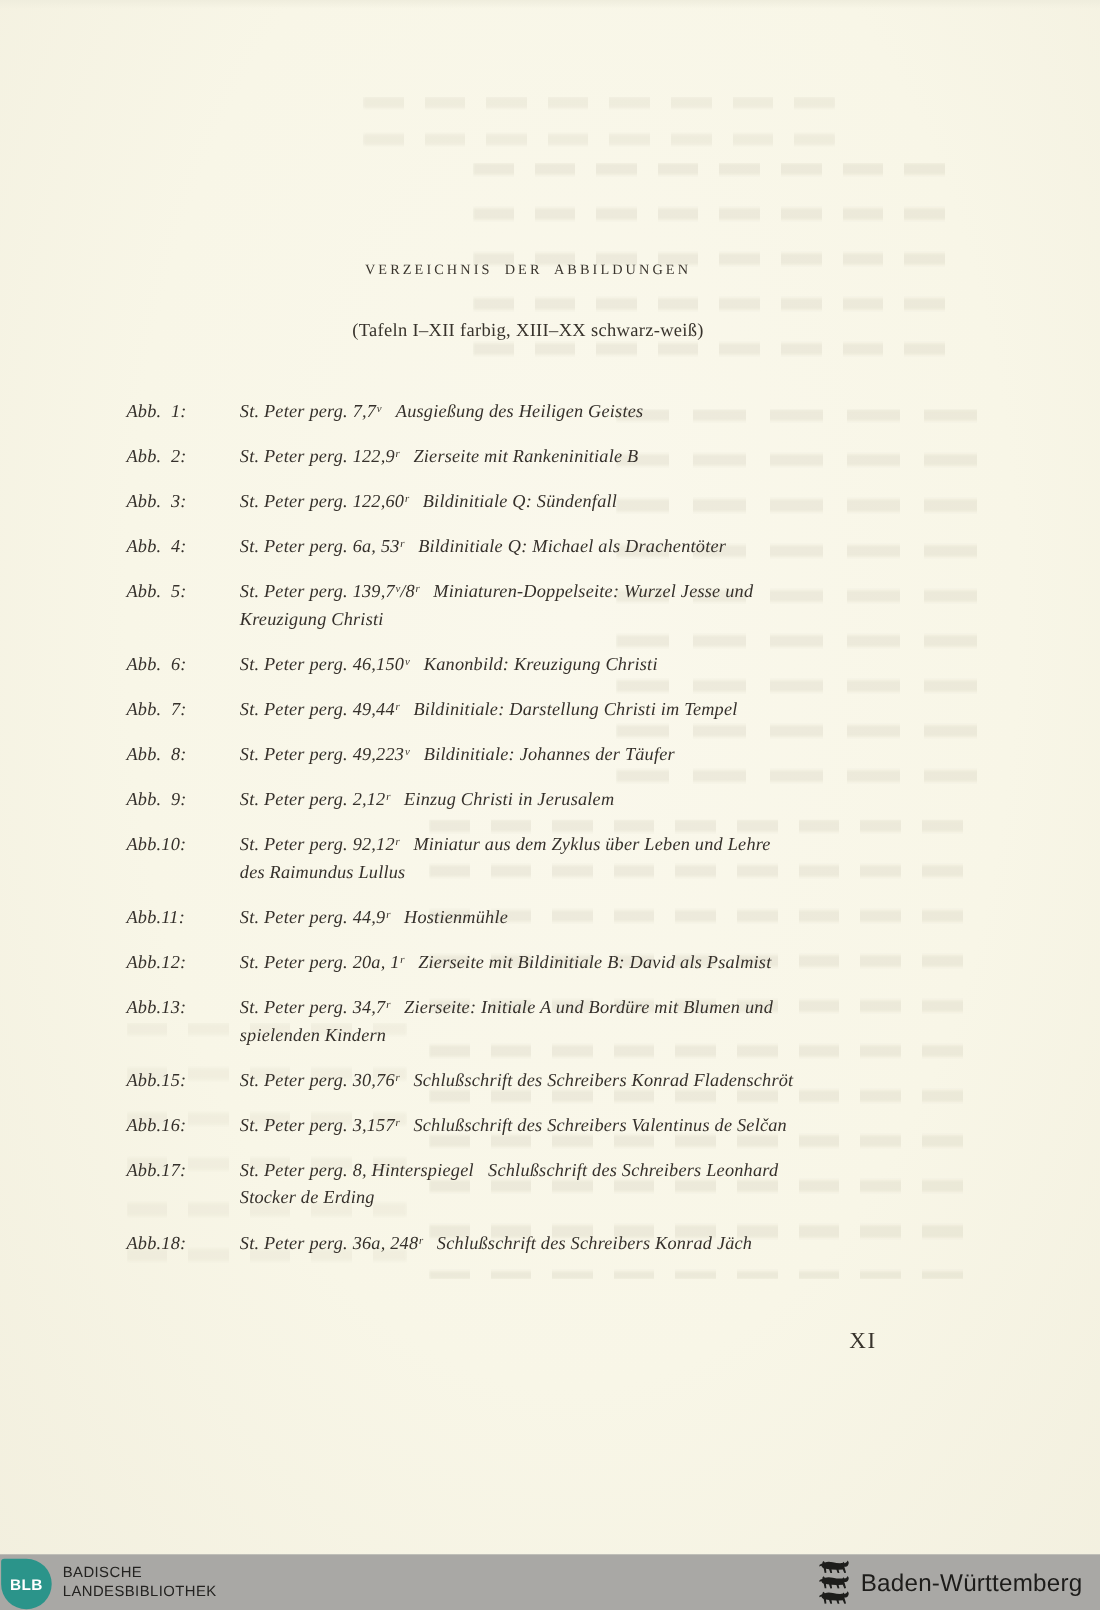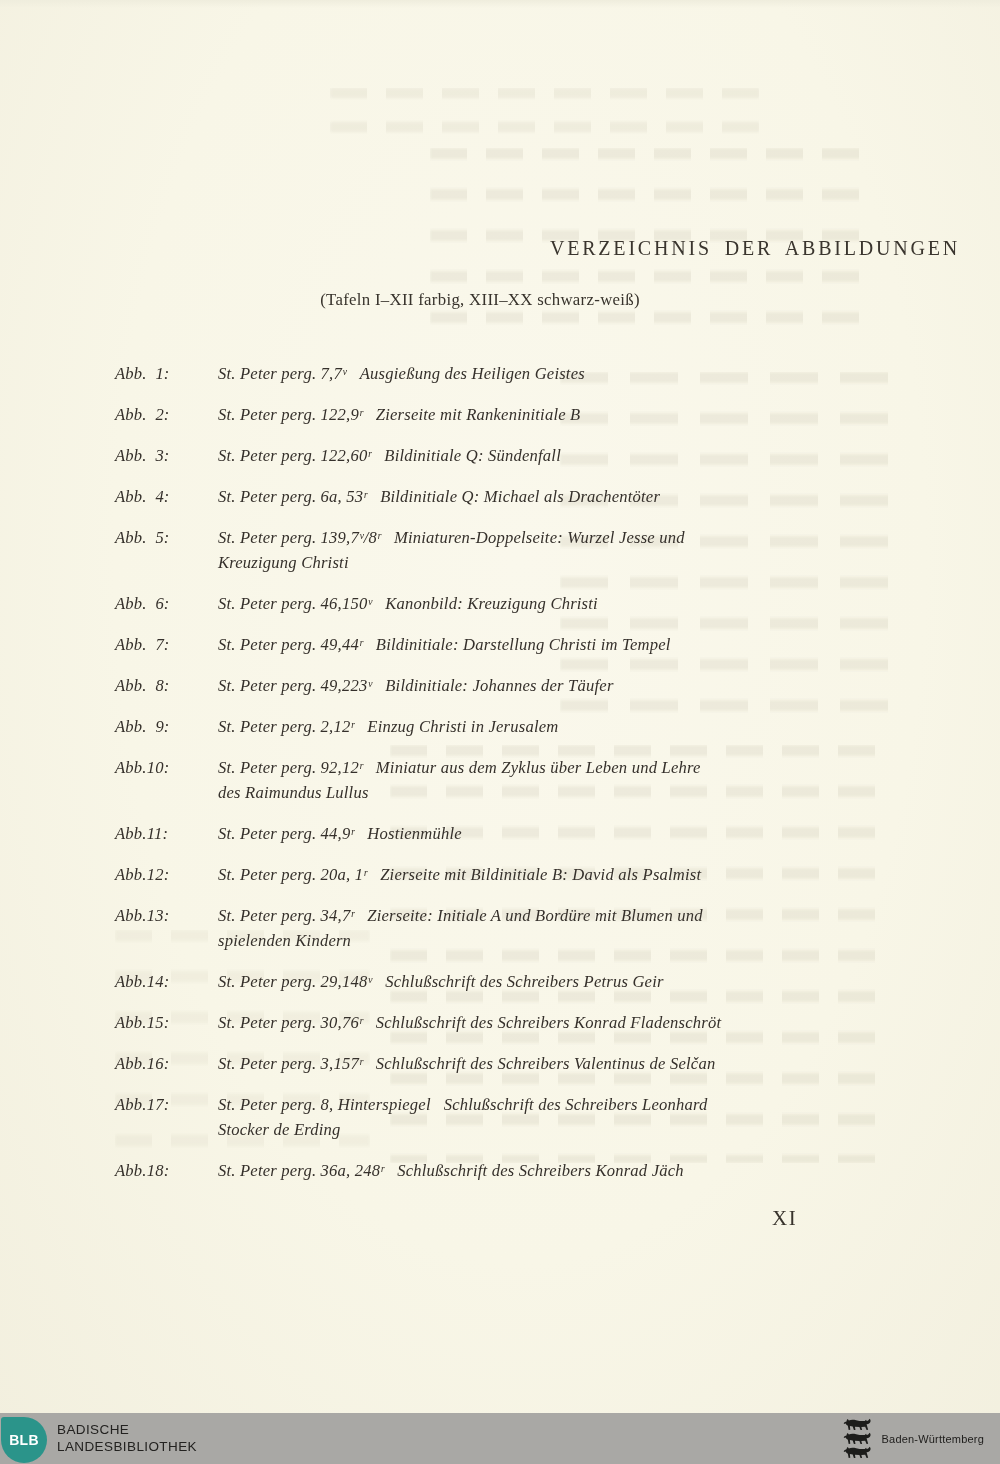--- a/index.html
+++ b/index.html
@@ -20,22 +20,22 @@
   .ghost{position:absolute;pointer-events:none;filter:blur(1.6px);opacity:.85;
     background:repeating-linear-gradient(180deg, rgba(151,147,116,.15) 0 11px, transparent 11px 41px);
     -webkit-mask:repeating-linear-gradient(90deg,#000 0 37px,transparent 37px 56px);
             mask:repeating-linear-gradient(90deg,#000 0 37px,transparent 37px 56px);}
   .ghost.g0{background:repeating-linear-gradient(180deg, rgba(151,147,116,.12) 0 10px, transparent 10px 34px);}
   .ghost.g2{-webkit-mask:repeating-linear-gradient(90deg,#000 0 48px,transparent 48px 70px);
                     mask:repeating-linear-gradient(90deg,#000 0 48px,transparent 48px 70px);}
   .ghost.g4{opacity:.5;}
 
   
-  .title{position:absolute;top:237px;left:0;width:960px;text-align:right;
-         font-size:20px;letter-spacing:2.8px;word-spacing:5px;color:#3a352e;}
+  .title{position:absolute;top:237px;left:0;width:960px;text-align:center;
+         font-size:13px;letter-spacing:2.8px;word-spacing:5px;color:#3a352e;}
   .subtitle{position:absolute;top:290px;left:0;width:960px;text-align:center;
             font-size:16.8px;letter-spacing:.3px;color:#38332c;}
 
   
   .fig-list{position:absolute;top:361px;left:115px;width:748px;
             font-size:16.6px;line-height:25px;color:#35302b;letter-spacing:.2px;font-style:italic;}
   .fig-row{display:flex;margin-bottom:16px;}
   .fig-label{flex:none;width:103px;white-space:pre;}
   .fig-text{white-space:pre-line;}
   .fig-desc{margin-left:13px;margin-top:16px;}
@@ -50,21 +50,21 @@
              background:var(--teal,#2b948a);border-radius:3px 50% 50% 50%;
              color:#ffffff;font-family:"Liberation Sans",sans-serif;font-weight:bold;
              font-size:14px;line-height:46px;text-align:center;letter-spacing:.3px;}
   .lib-name{position:absolute;left:57px;top:8px;
             font-family:"Liberation Sans",sans-serif;font-weight:normal;
             font-size:13.5px;line-height:17px;color:var(--footer-text,#232220);letter-spacing:.4px;}
   .state-group{position:absolute;right:16px;top:0;height:51px;display:flex;align-items:center;gap:9px;}
   .crest{display:block;}
   .crest path{fill:#1d1d1b;}
   .state-name{font-family:"Liberation Sans",sans-serif;font-weight:500;
-              font-size:11px;color:#1d1c1a;letter-spacing:.2px;}
+              font-size:22px;color:#1d1c1a;letter-spacing:.2px;}
 </style>
 </head>
 <body>
 
 <div class="page">
 
   <div class="ghost g0" style="left:330px;top:88px;width:430px;height:60px;"></div>
   <div class="ghost g1" style="left:430px;top:148px;width:440px;height:190px;"></div>
   <div class="ghost g2" style="left:560px;top:372px;width:330px;height:348px;"></div>
   <div class="ghost g3" style="left:390px;top:745px;width:490px;height:418px;"></div>
@@ -135,24 +135,20 @@
         <span class="fig-label">Abb.12:</span>
         <span class="fig-text"><span class="fig-ref">St. Peter perg. 20a, 1ʳ</span><span class="fig-desc">Zierseite mit Bildinitiale B: David als Psalmist</span></span>
       </div>
 
   <div class="fig-row">
         <span class="fig-label">Abb.13:</span>
         <span class="fig-text"><span class="fig-ref">St. Peter perg. 34,7ʳ</span><span class="fig-desc">Zierseite: Initiale A und Bordüre mit Blumen und
 spielenden Kindern</span></span>
       </div>
 
-  <div class="fig-row">
-        <span class="fig-label">Abb.14:</span>
-        <span class="fig-text"><span class="fig-ref">St. Peter perg. 29,148ᵛ</span><span class="fig-desc">Schlußschrift des Schreibers Petrus Geir</span></span>
-      </div>
 
   <div class="fig-row">
         <span class="fig-label">Abb.15:</span>
         <span class="fig-text"><span class="fig-ref">St. Peter perg. 30,76ʳ</span><span class="fig-desc">Schlußschrift des Schreibers Konrad Fladenschröt</span></span>
       </div>
 
   <div class="fig-row">
         <span class="fig-label">Abb.16:</span>
         <span class="fig-text"><span class="fig-ref">St. Peter perg. 3,157ʳ</span><span class="fig-desc">Schlußschrift des Schreibers Valentinus de Selčan</span></span>
       </div>

